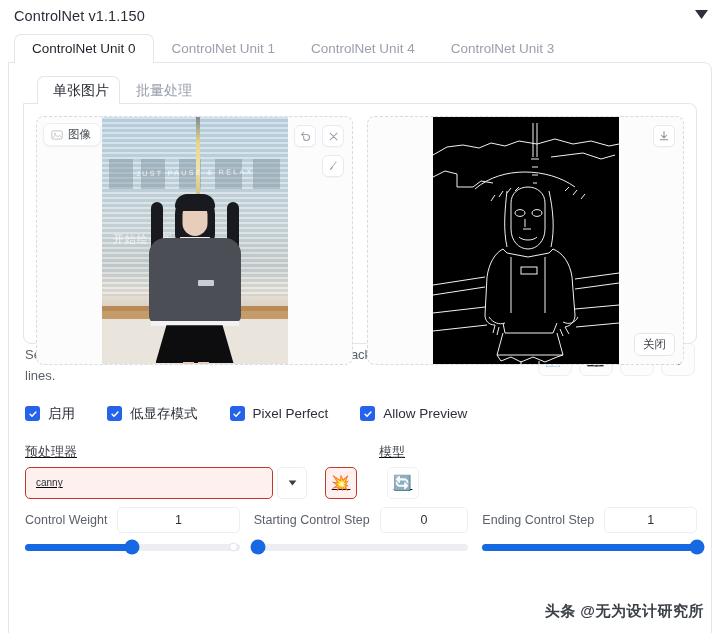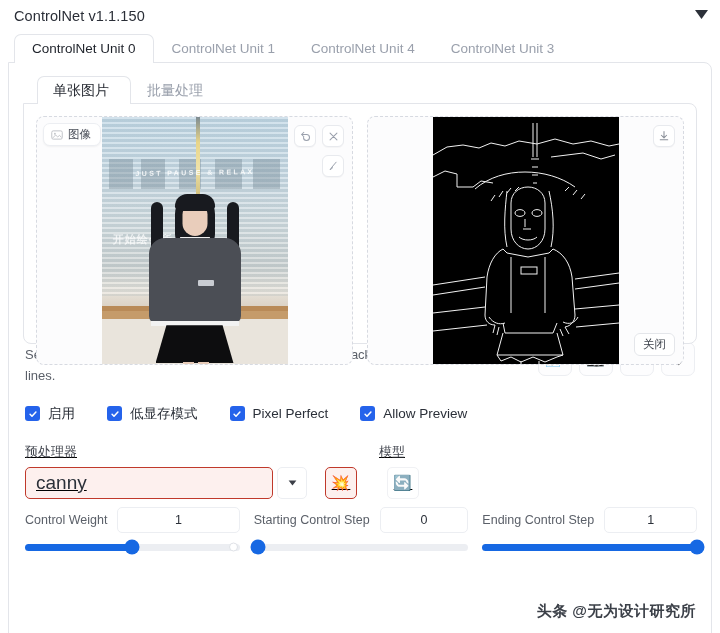--- a/index.html
+++ b/index.html
@@ -82,21 +82,21 @@
     display: flex;
     align-items: flex-end;
     height: 31px;
     padding-left: 14px;
     position: relative;
     z-index: 2;
   }
   .sub-tab {
     font-size: 14px;
     color: #9aa0ac;
-    padding: 6px 21px 7px 15px;
+    padding: 6px 10px 7px 15px;
     cursor: pointer;
     border: 1px solid transparent;
     border-bottom: none;
     border-radius: 7px 7px 0 0;
     line-height: 1;
     white-space: nowrap;
   }
   .sub-tab.active {
     color: #1f232b;
     background: #ffffff;
@@ -145,21 +145,20 @@
     position: absolute;
     left: 50%; top: 0;
     transform: translateX(-50%);
     width: 186px; height: 249px;
     overflow: hidden;
   }
   .photo {
     position: absolute; inset: 0;
     background:
       linear-gradient(180deg,#bfd6e4 0%, #c6d8e3 22%, #cfd9dc 44%, #c9cfcf 60%, #e7e2d9 70%, #d8cdbf 78%, #efeae2 86%, #e4ddd2 100%);
-    font-weight: bold;
   }
   .blinds {
     position: absolute; left:0; right:0; top:0; height: 72%;
     background: repeating-linear-gradient(180deg,
       rgba(255,255,255,.30) 0px, rgba(255,255,255,.30) 2px,
       rgba(140,160,170,.18) 2px, rgba(140,160,170,.18) 5px);
   }
   .skyline {
     position:absolute; left:4%; right:4%; top:17%; height:12%;
     background:
@@ -291,21 +290,21 @@
   
   .sel-section { margin-top: 20px; padding-left:2px;text-decoration:underline; }
   .sel-labels { display:flex; font-size:13px; color:#42464f; }
   .sel-lab-pre { width: 354px; }
   .sel-row { display:flex; align-items:center; margin-top:6px; }
   .sel-wrap { position:relative; display:flex; align-items:center; }
   .sel-input {
     height: 32px;
     border:1px solid #c0392b; border-radius:5px;
     background:#fdf0ee;
-    font-size:19px; color:#2b3039;
+    font-size:10px; color:#2b3039;
     padding: 0 10px;
     display:flex; align-items:center;
   }
   .sel-pre { width: 248px; }
   .sel-model { width: 246px; }
   .sel-arrow {
     width:30px; height:32px; margin-left:4px;
     border:1px solid #eceef2; border-radius:5px; background:#fff;
     display:flex; align-items:center; justify-content:center; cursor:pointer;
   }
@@ -342,21 +341,21 @@
     position:absolute; top:50%; width:15px; height:15px; border-radius:50%;
     background:#1668e3; transform: translate(-50%,-50%); cursor:pointer;
   }
   .track.empty-right::after {
     content:''; position:absolute; right:2px; top:50%;
     width:7px; height:7px; border:1px solid #dfe2e7; border-radius:50%;
     transform:translateY(-50%); background:#fff;
   }
 
   .watermark {
-    position:absolute; right:24px; bottom: 12px;
+    position:absolute; right:16px; bottom: 12px;
     font-size:15px; color:#2b3039; font-weight:bold;
     letter-spacing:.5px; opacity:.92; pointer-events:none;
     text-shadow: 0 0 2px #fff, 0 0 3px #fff;
   }
 </style>
 </head>
 <body>
 
 <div class="app">
 

